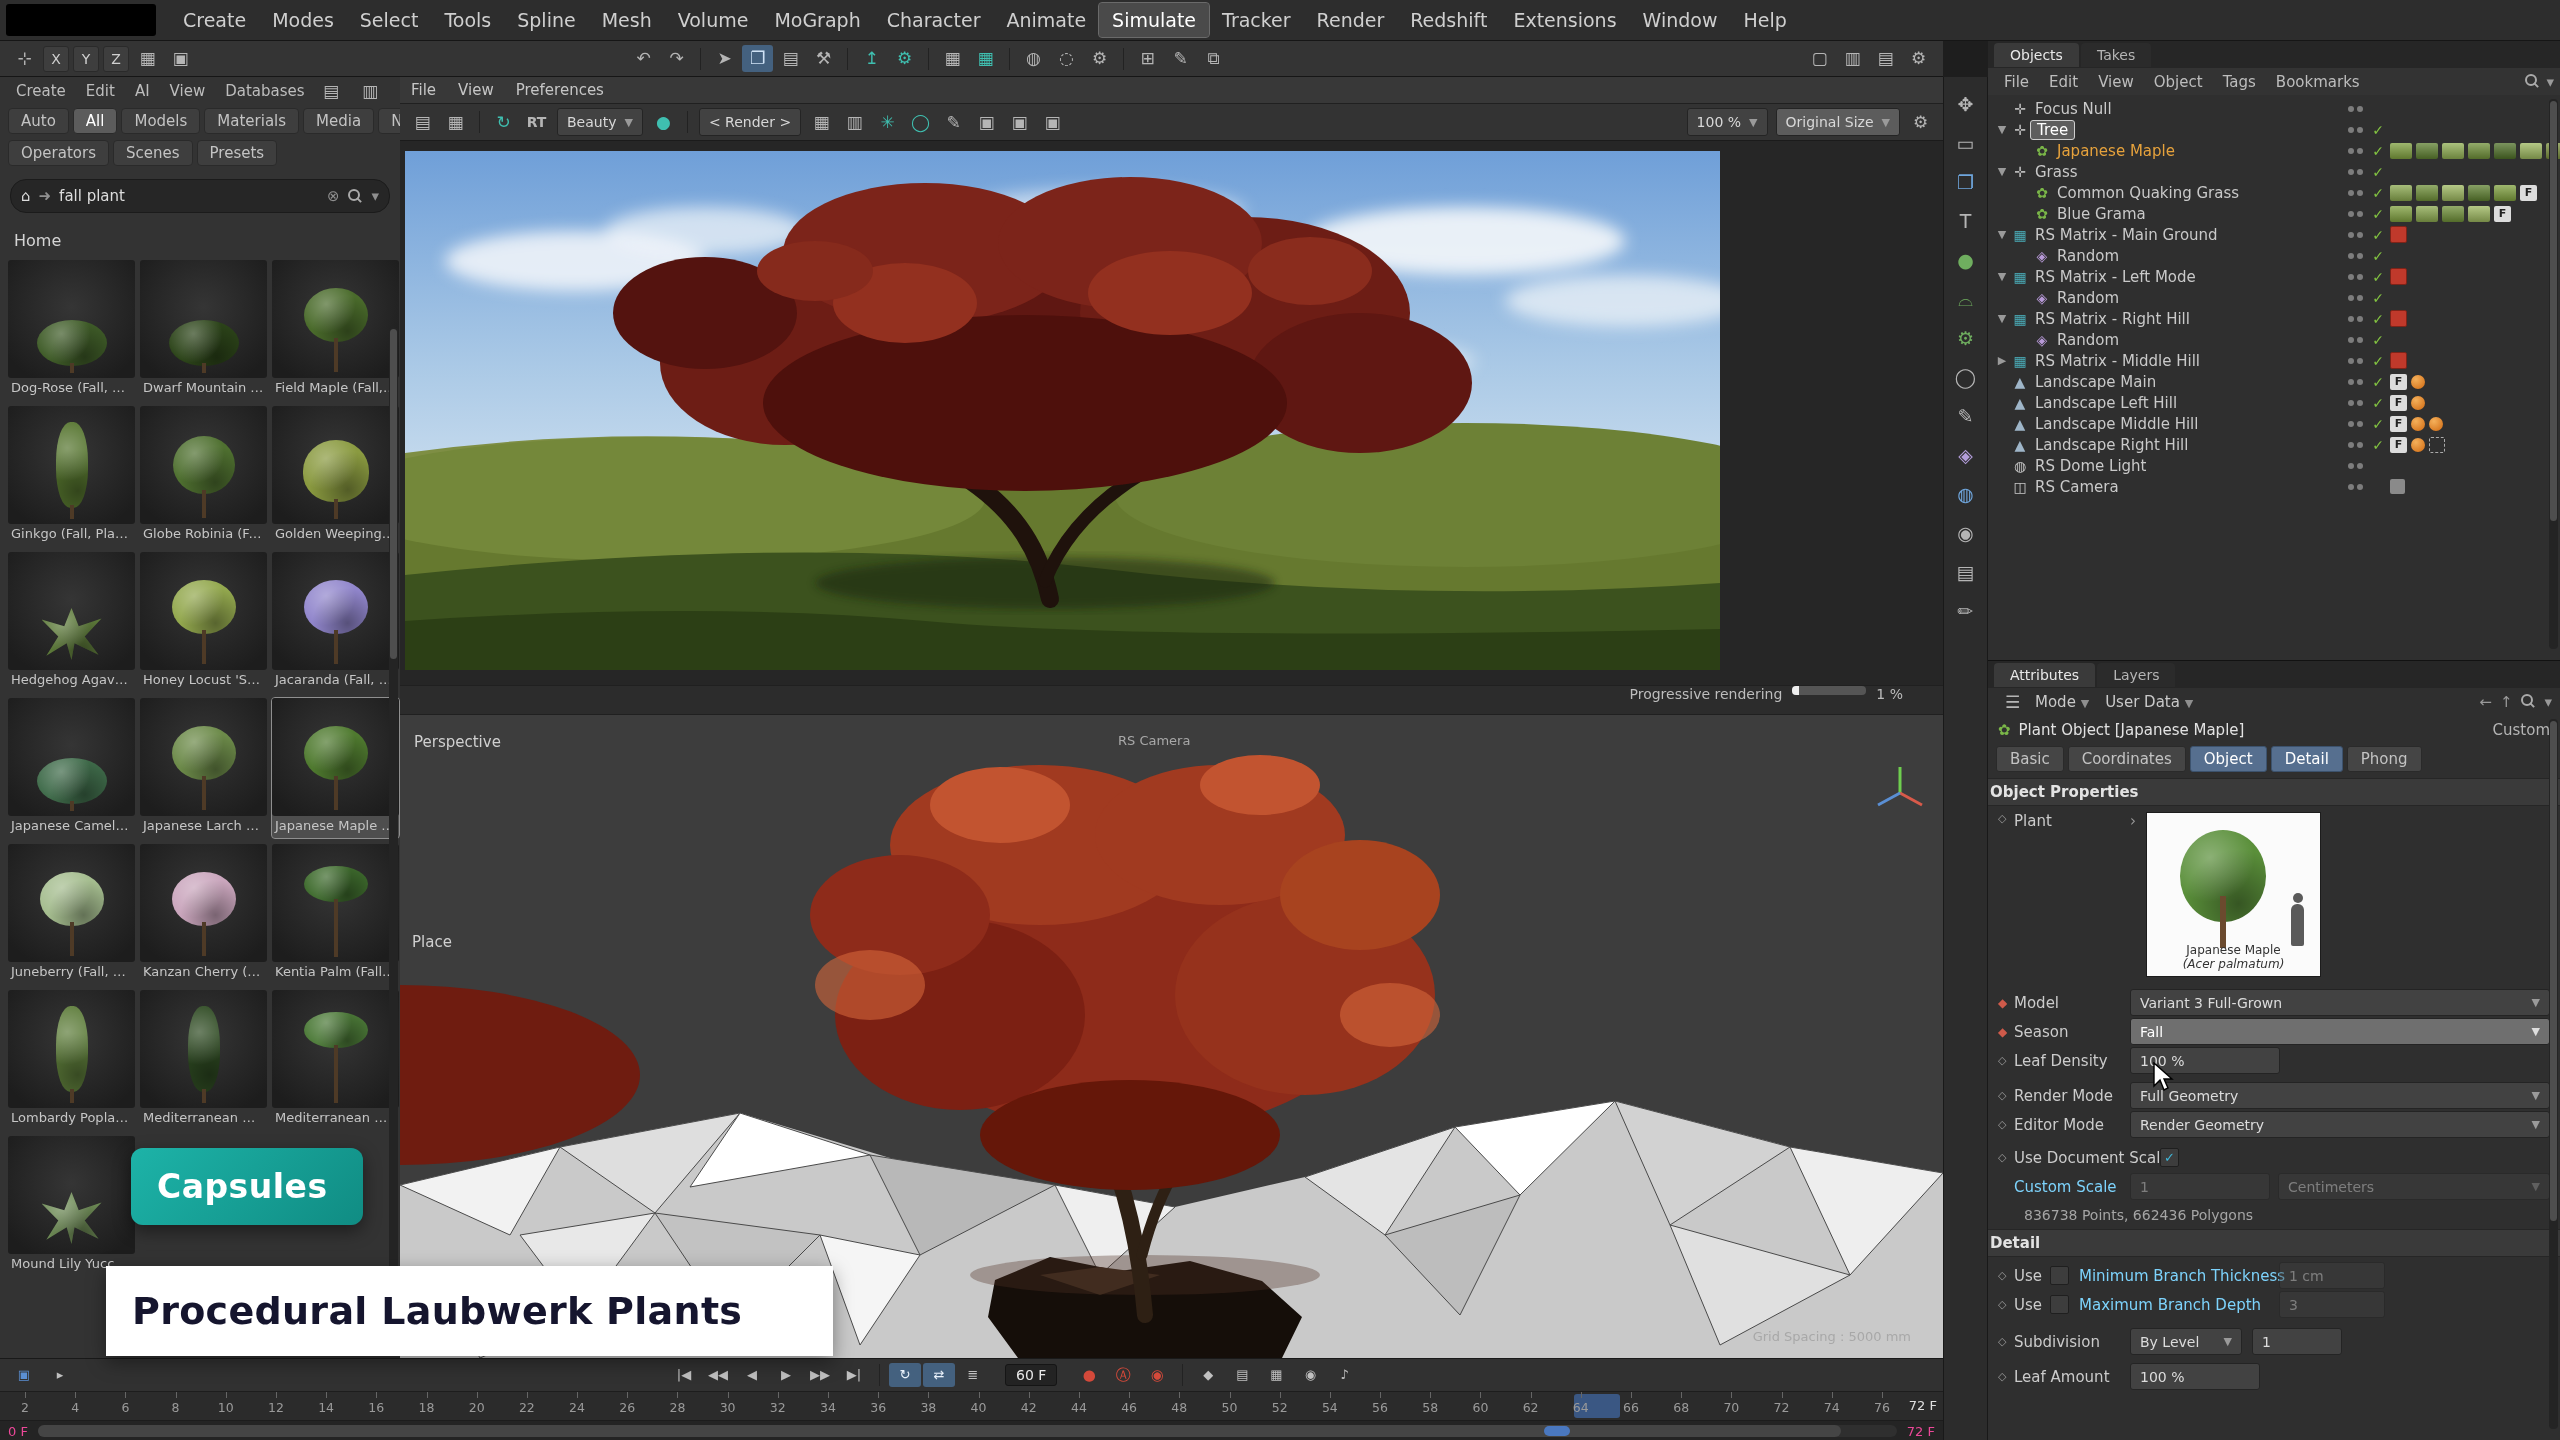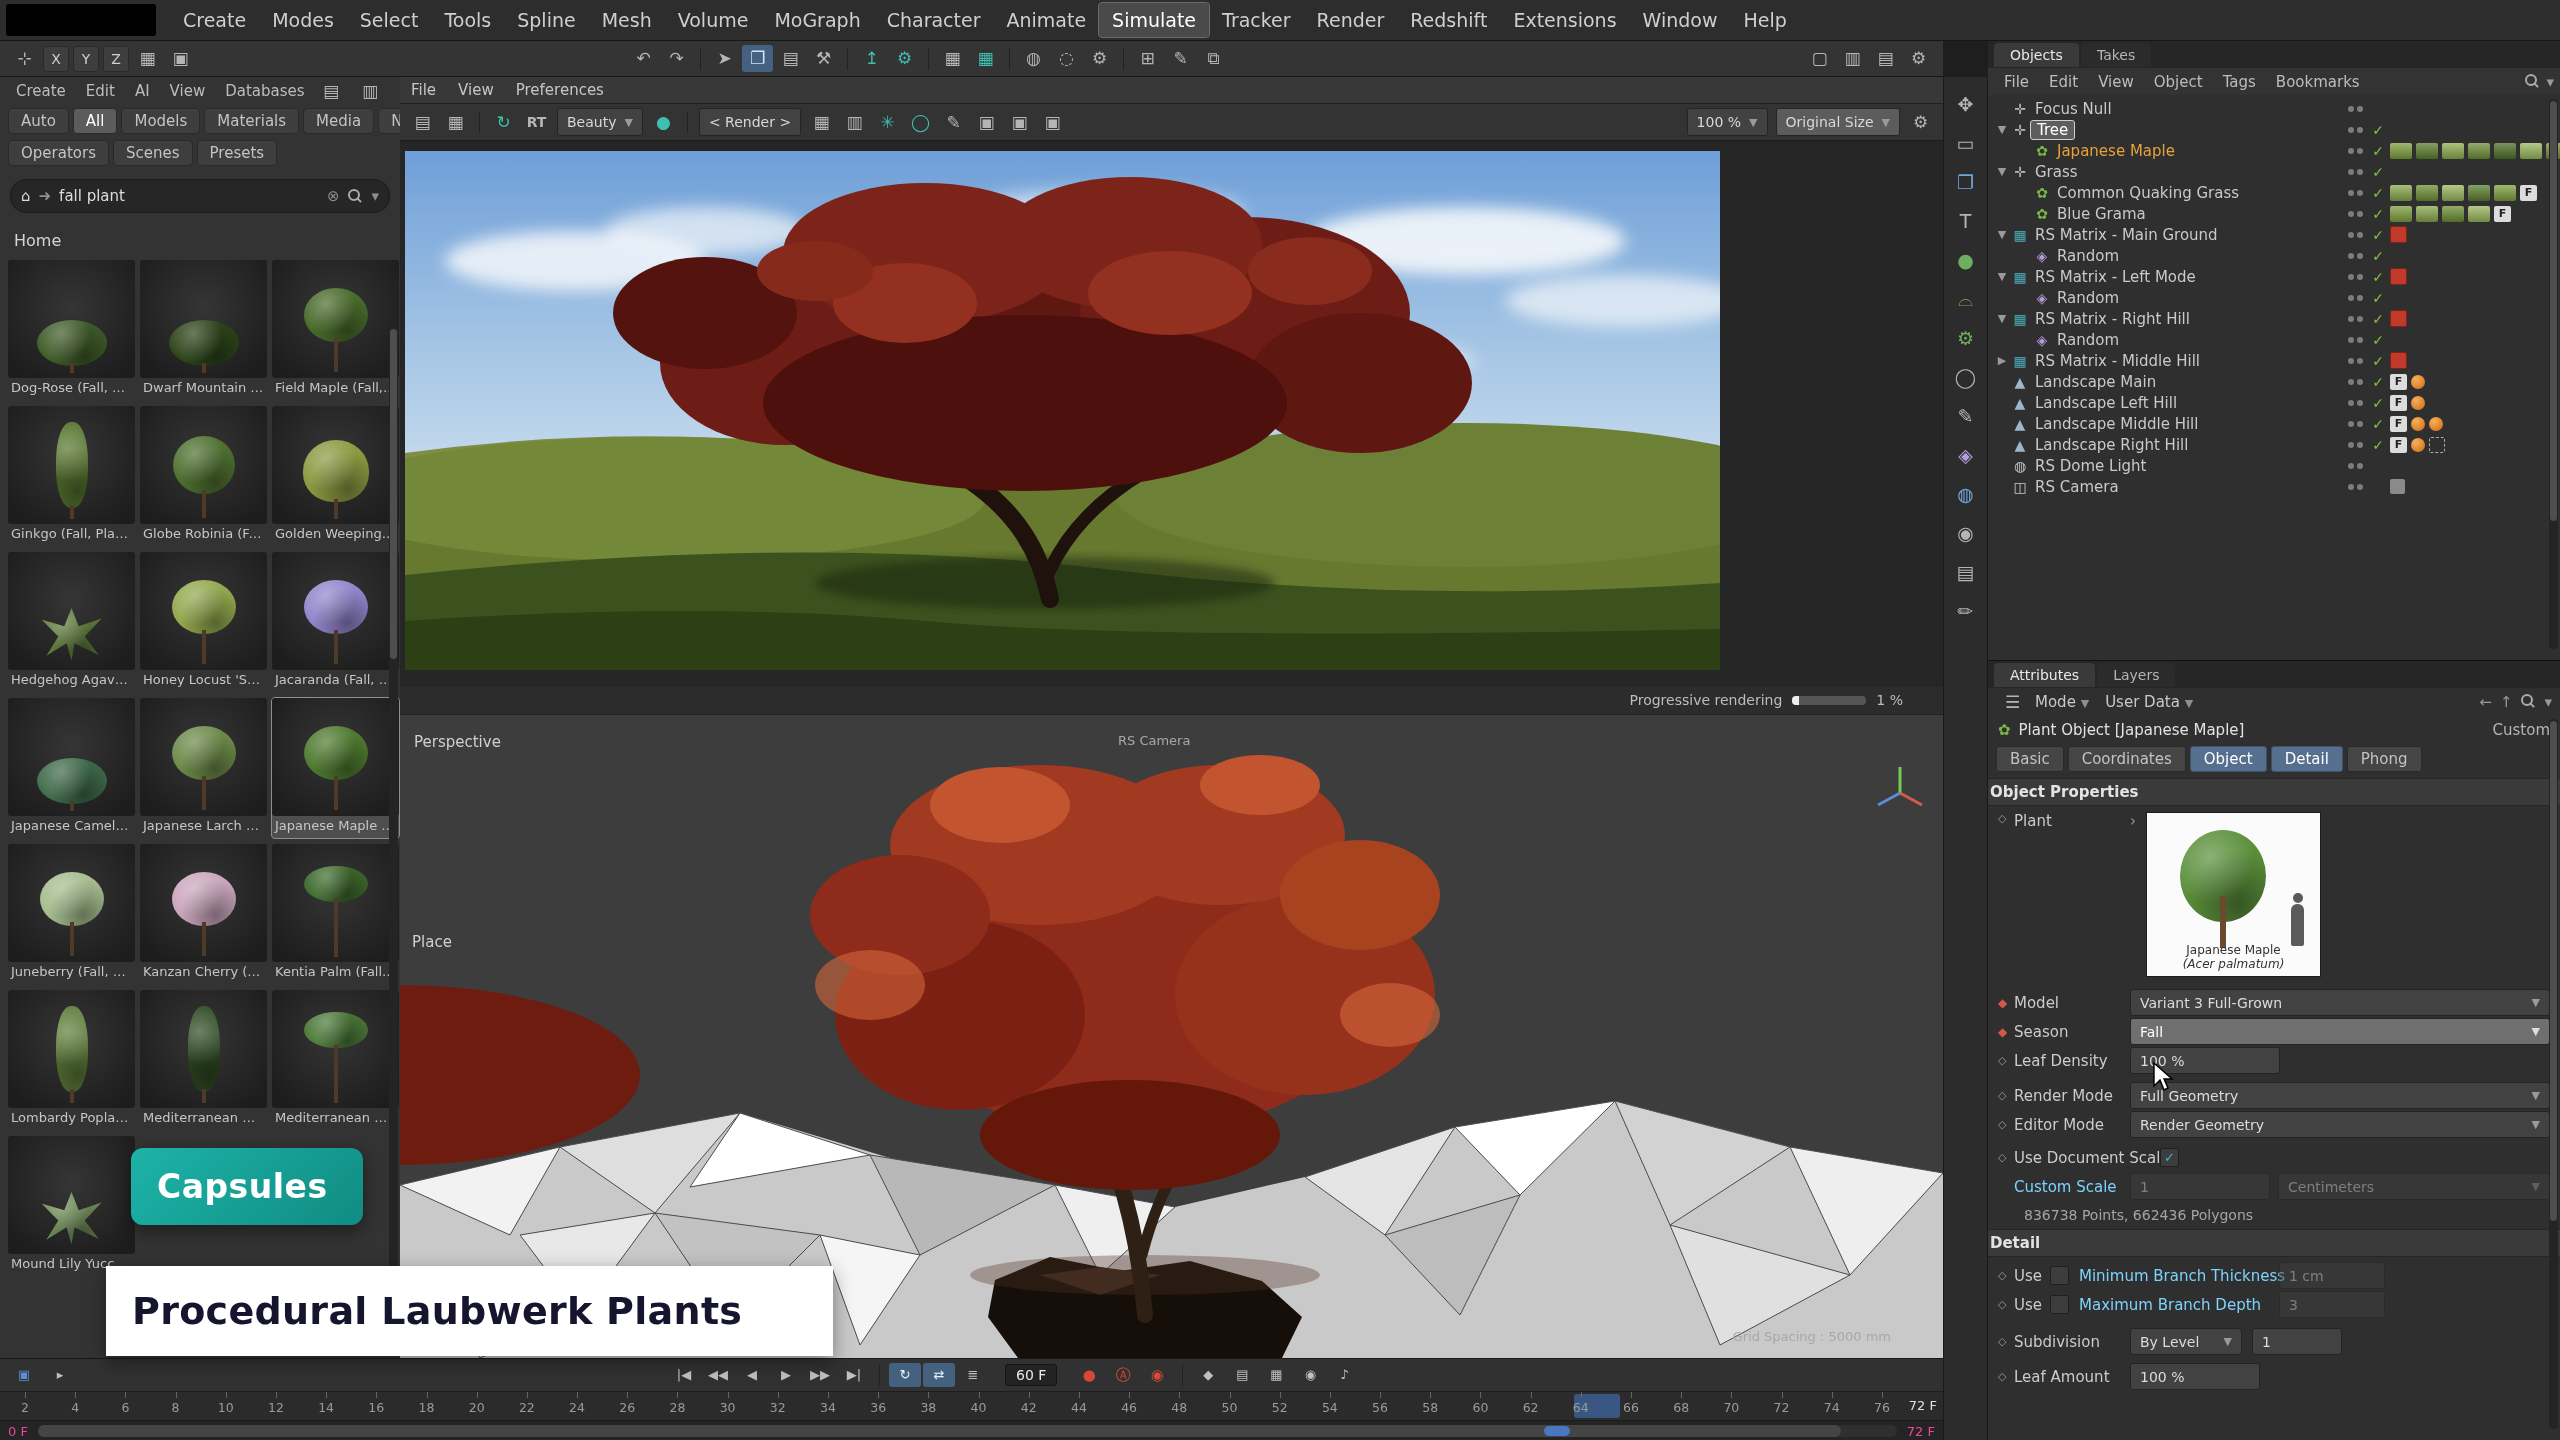--- a/index.html
+++ b/index.html
@@ -65,21 +65,21 @@
   #center{left:400px;top:77px;width:1543px;height:1281px;background:#262626;display:flex;flex-direction:column;}
   #rv-menu{height:26px;display:flex;align-items:center;background:#383838;border-bottom:1px solid #202020;
            font-size:15px;color:#c6c6c6;}
   #rv-menu span.pm-item{padding:2px 11px;}
   #rv-toolbar{height:36px;display:flex;align-items:center;background:#333;border-bottom:1px solid #1b1b1b;padding:0 6px;}
   .dropdown{display:flex;align-items:center;gap:8px;background:#424242;border:1px solid #242424;border-radius:3px;
             height:26px;padding:0 9px;font-size:14px;color:#d8d8d8;margin:0 4px;white-space:nowrap;}
   .dropdown .dd-arrow{color:#9a9a9a;font-size:11px;}
   #rv-canvas{height:544px;position:relative;background:#262626;}
   #render-image{position:absolute;left:5px;top:10px;width:1315px;height:519px;overflow:hidden;background:#000;}
-  #progress-row{height:28px;display:flex;align-items:center;justify-content:flex-end;gap:10px;background:#2c2c2c;
+  #progress-row{height:28px;display:flex;justify-content:flex-end;gap:10px;background:#2c2c2c;
                 padding-right:40px;font-size:14px;color:#bdbdbd;border-top:1px solid #202020;border-bottom:1px solid #202020;}
   .pbar{width:74px;height:9px;background:#555;border-radius:4px;overflow:hidden;}
   .pfill{width:9%;height:100%;background:#eee;}
   #viewport{flex:1;position:relative;overflow:hidden;background:linear-gradient(#464646,#303030);}
   .vp-label{position:absolute;font-size:15px;color:#d0d0d0;}
   .vp-small{position:absolute;font-size:13px;color:#a8a8a8;}
 
   
   #timeline{left:0;top:1358px;width:1943px;height:82px;background:#2a2a2a;}
   #playbar{height:32px;display:flex;align-items:center;background:#313131;border-top:1px solid #191919;
@@ -587,21 +587,21 @@
       </g>
       <g stroke-width="3" fill="none">
         <path d="M1500,78 v-26" stroke="#6fce4f"></path>
         <path d="M1500,78 l22,12" stroke="#d85a4a"></path>
         <path d="M1500,78 l-22,12" stroke="#5a8fd4"></path>
       </g>
     </svg>
     <span class="vp-label" style="left:14px;top:18px;">Perspective</span>
     <span class="vp-small" style="left:718px;top:18px;">RS Camera</span>
     <span class="vp-label" style="left:12px;top:218px;">Place</span>
-    <span class="vp-small" style="right:52px;bottom:14px;">Grid Spacing : 5000 mm</span>
+    <span class="vp-small" style="right:32px;bottom:14px;">Grid Spacing : 5000 mm</span>
   </div>
 </div>
 
 <div id="timeline" class="abs">
   <div id="playbar">
     <span style="display:flex;gap:4px;">
         <span class="pbtn" style="color: rgb(90, 143, 212);">▣</span>
         <span class="pbtn">▸</span>
       </span>
     <div id="play-cluster">

